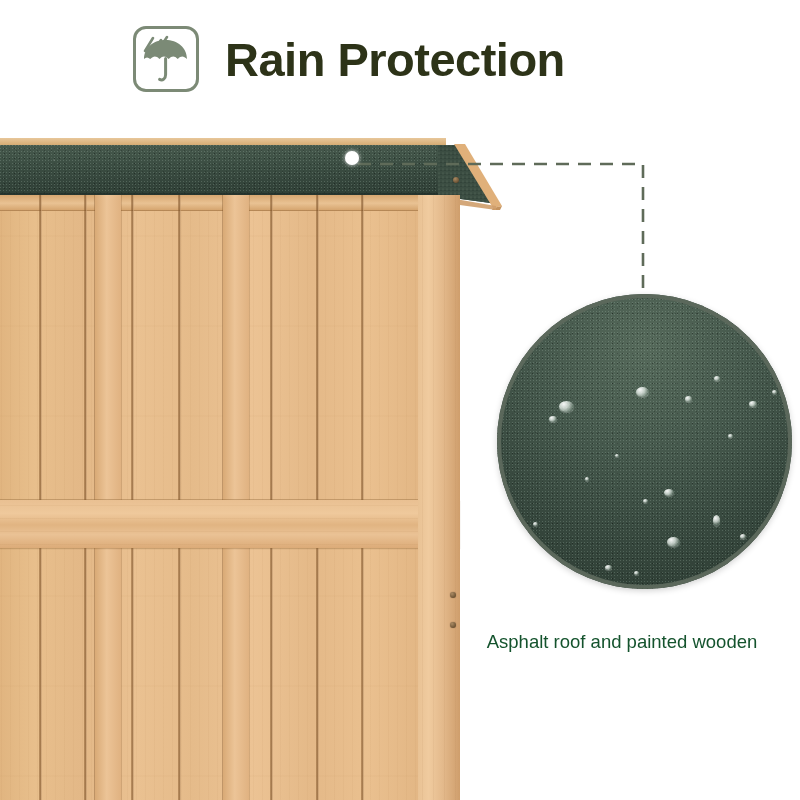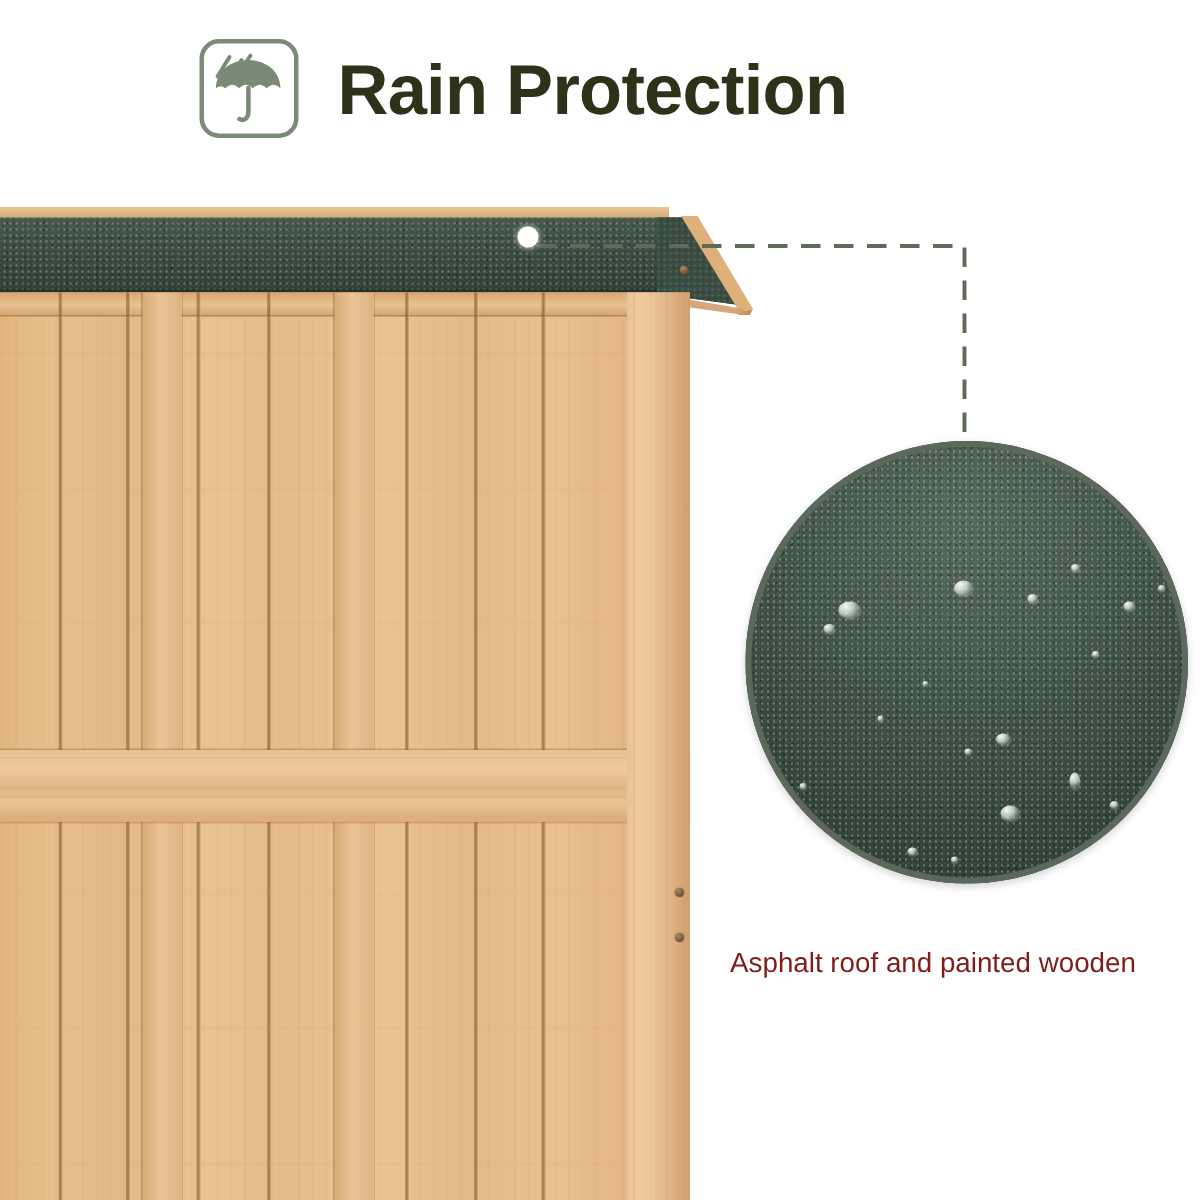--- a/index.html
+++ b/index.html
@@ -287,17 +287,17 @@
         <div class="drop" style="left: 108px; top: 271px; width: 7px; height: 5px;"></div>
         <div class="drop" style="left: 137px; top: 277px; width: 5px; height: 4px;"></div>
         <div class="drop" style="left: 206px; top: 283px; width: 6px; height: 5px;"></div>
         <div class="drop" style="left: 88px; top: 183px; width: 4px; height: 4px;"></div>
         <div class="drop" style="left: 118px; top: 160px; width: 4px; height: 3px;"></div>
         <div class="drop" style="left: 231px; top: 140px; width: 5px; height: 4px;"></div>
       </div>
     <div class="ring"></div>
   </div>
 
-  <div class="caption" style="color: #7f1d1d;">
+  <div class="caption" style="color: #14532d;">
     <div>Asphalt roof and painted wooden</div>
   </div>
 
 </div>
 
 </body></html>

